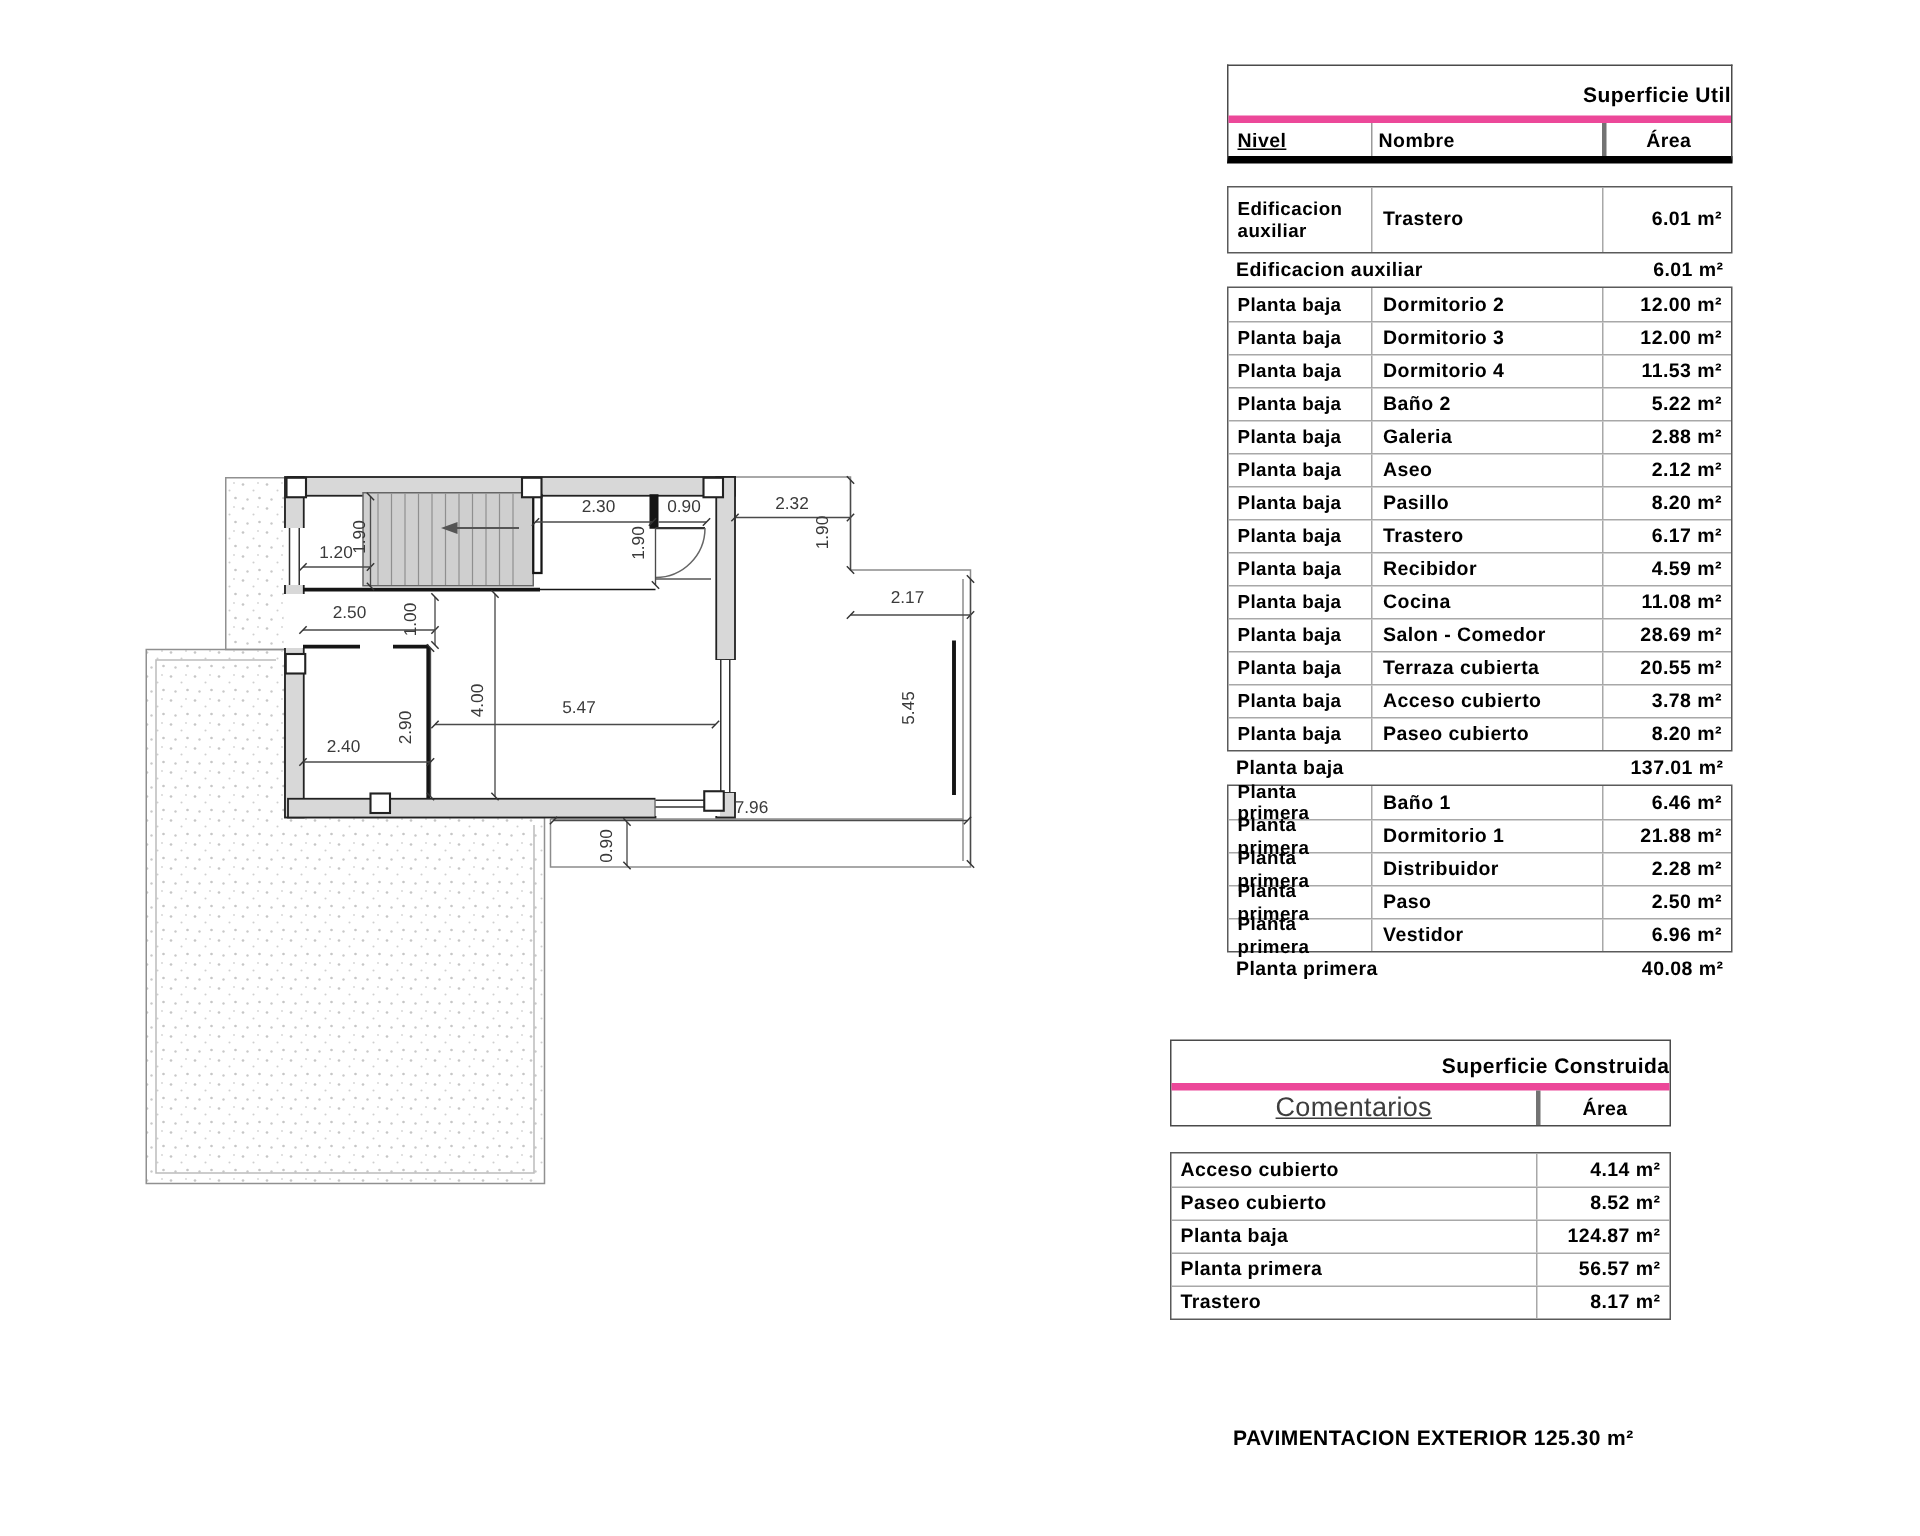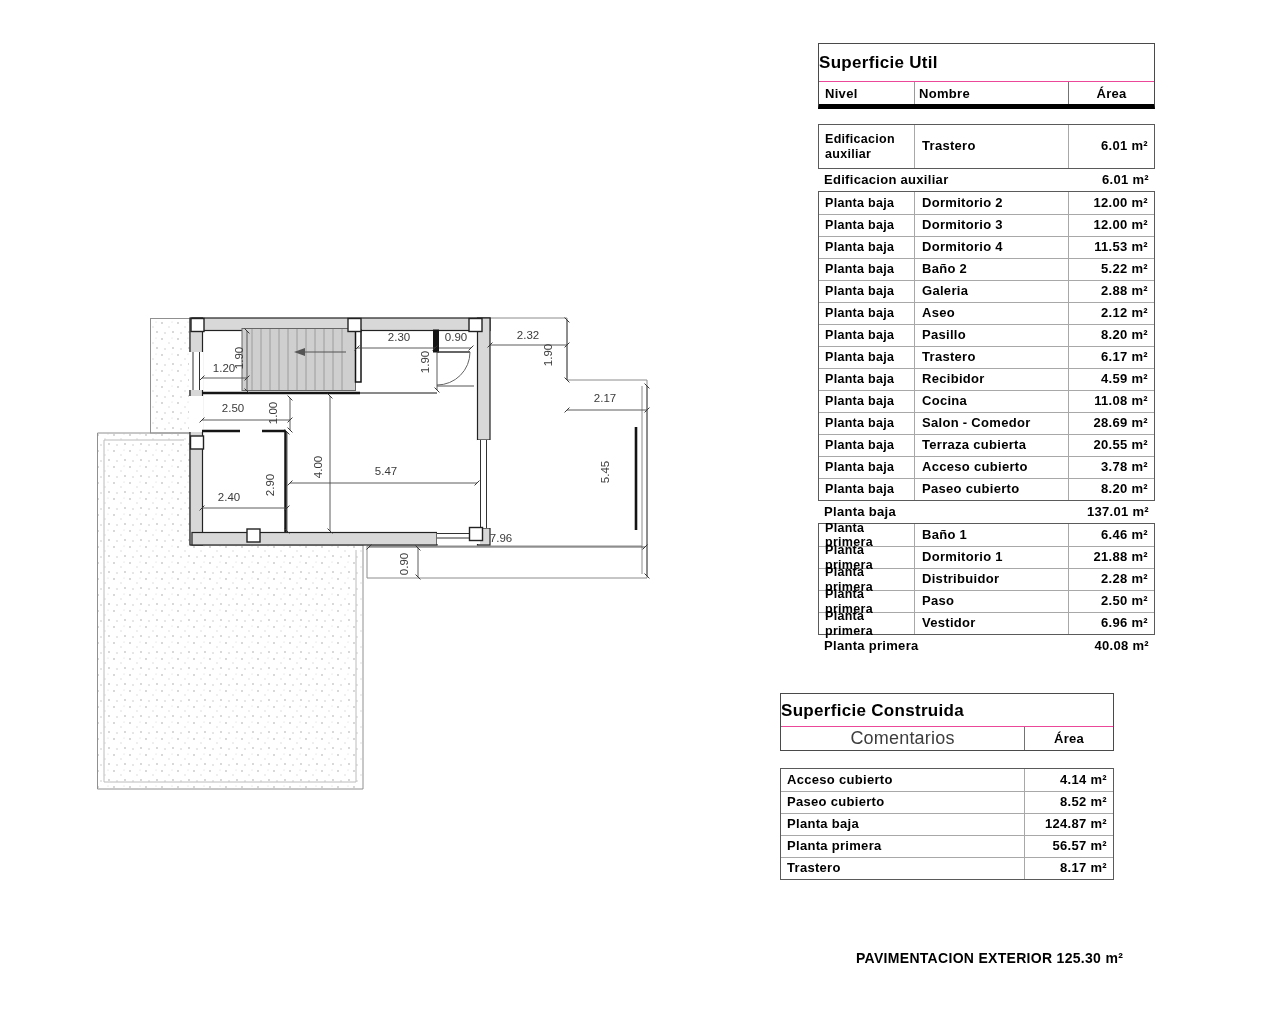--- a/index.html
+++ b/index.html
@@ -7,28 +7,28 @@
               font-family:"Liberation Sans", sans-serif; color:#000; }
   .plan-wrap { position:absolute; left:0; top:0; width:760px; height:1024px; }
 
   
   .tbl { position:absolute; font-weight:700; letter-spacing:.3px; }
   .t1 { left:818px; top:43px;  width:337px; font-size:13px; }
   .t2 { left:780px; top:693px; width:334px; font-size:13px; }
 
   .hdrbox { border:1.5px solid #4a4a4a; border-bottom:5px solid #000; background:#fff; }
   .t2 .hdrbox { border-bottom:1.5px solid #4a4a4a; }
-  .hdr-title { height:38px; line-height:38px; text-align:left; font-size:17px; border-bottom:1px solid #ec4899; }
+  .hdr-title { height:38px; line-height:38px; text-align:right; font-size:14px; border-bottom:5px solid #ec4899; }
   .t2 .hdr-title { height:33px; line-height:33px; }
   .hcols { display:flex; height:22px; align-items:stretch; }
   .t2 .hcols { height:23px; }
   .hc { display:flex; align-items:center; }
-  .hc1 { width:95px; padding-left:6px; }
+  .hc1 { width:95px; padding-left:6px;text-decoration:underline; }
   .hc2 { width:154px; padding-left:4px; border-left:1px solid #9a9a9a; }
-  .hc3 { flex:1; border-left:1px solid #737373; justify-content:center; }
+  .hc3 { flex:1; border-left:3px solid #737373; justify-content:center; }
   .t2 .hc1 { width:245px; justify-content:center; padding-left:0; font-weight:400; font-size:18px; color:#3d3d3d; letter-spacing:.2px;text-align:right; }
   .t2 .hc3 { width:89px; flex:none; }
 
   .box { border:1.2px solid #5a5a5a; margin-top:0; background:#fff; }
   .first-box { margin-top:15px; }
   .t2-body .box { margin-top:17px; }
   .trow { display:flex; height:22px; align-items:stretch; border-top:1px solid #a8a8a8; }
   .trow:first-child { border-top:none; }
   .trow.tall { height:43px; }
   .cl { display:flex; align-items:center; line-height:1.15; }
@@ -38,21 +38,21 @@
   .t2 .cl1 { width:245px; font-size:13px; }
   .t2 .cl3 { width:89px; flex:none; }
 
   .sub, .totrow { display:flex; height:22px; align-items:center; }
   .sub .slbl { padding-left:6px; }
   .sub .sval { margin-left:auto; padding-right:6px; }
   .totrow { font-size:13.5px; }
   .totrow .slbl { padding-left:2px; }
   .totrow .sval { margin-left:auto; padding-right:6px; }
 
-  .footer-note { position:absolute; left:856px; top:950px; font-weight:700; font-size:14px; letter-spacing:.3px; }
+  .footer-note { position:absolute; left:822px; top:950px; font-weight:700; font-size:14px; letter-spacing:.3px; }
 
   
   .dimlbl { font-family:"Liberation Sans", sans-serif; font-size:11.5px; fill:#3a3a3a; text-anchor:middle; }
   .dim { stroke:#4a4a4a; stroke-width:.9; }
   .thin { stroke:#8c8c8c; stroke-width:1; fill:none; }
 </style>
 </head>
 <body>
 
 <div class="plan-wrap">

